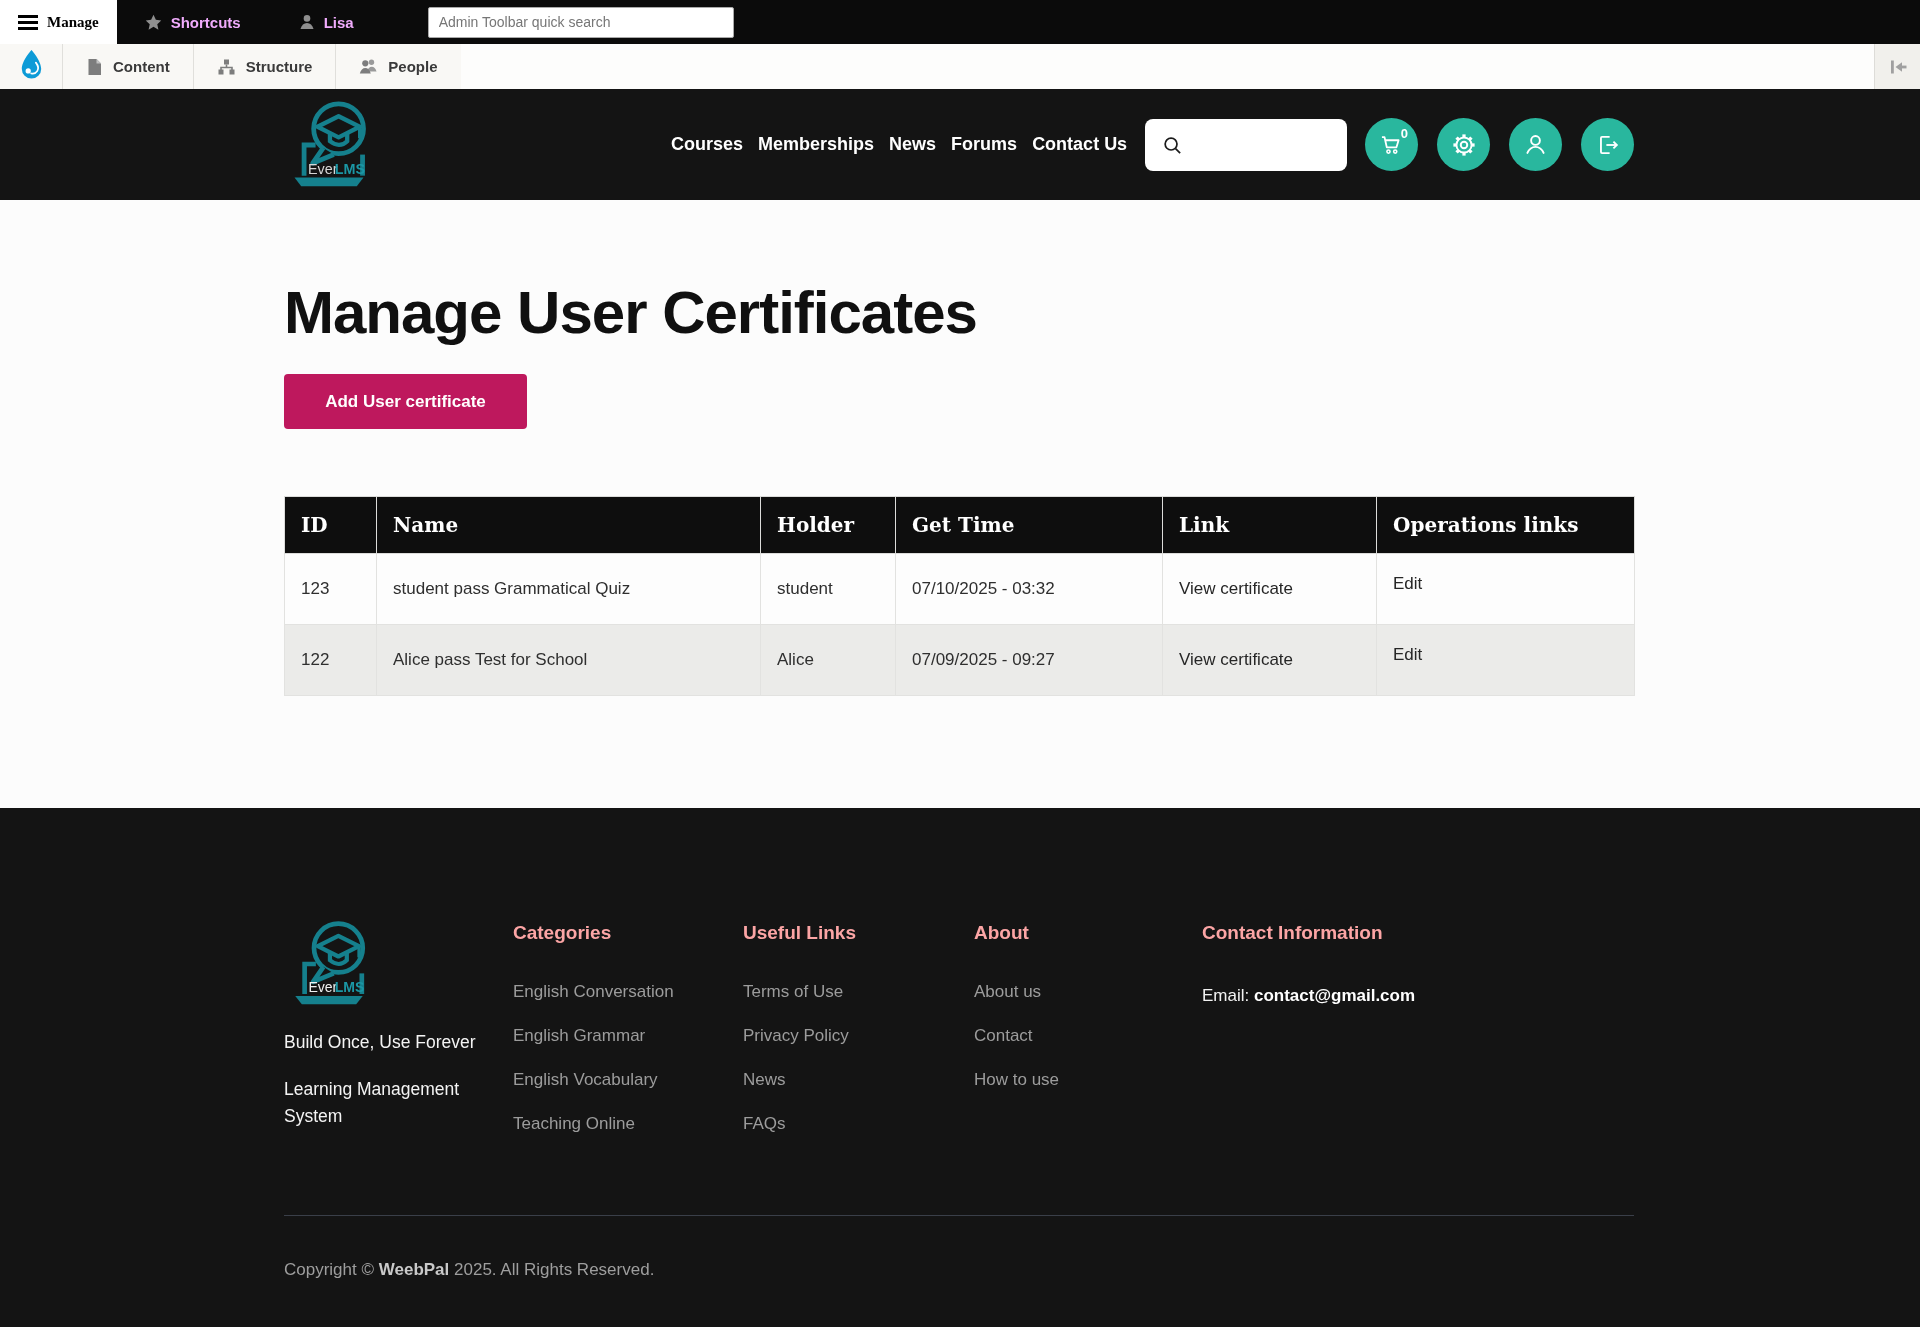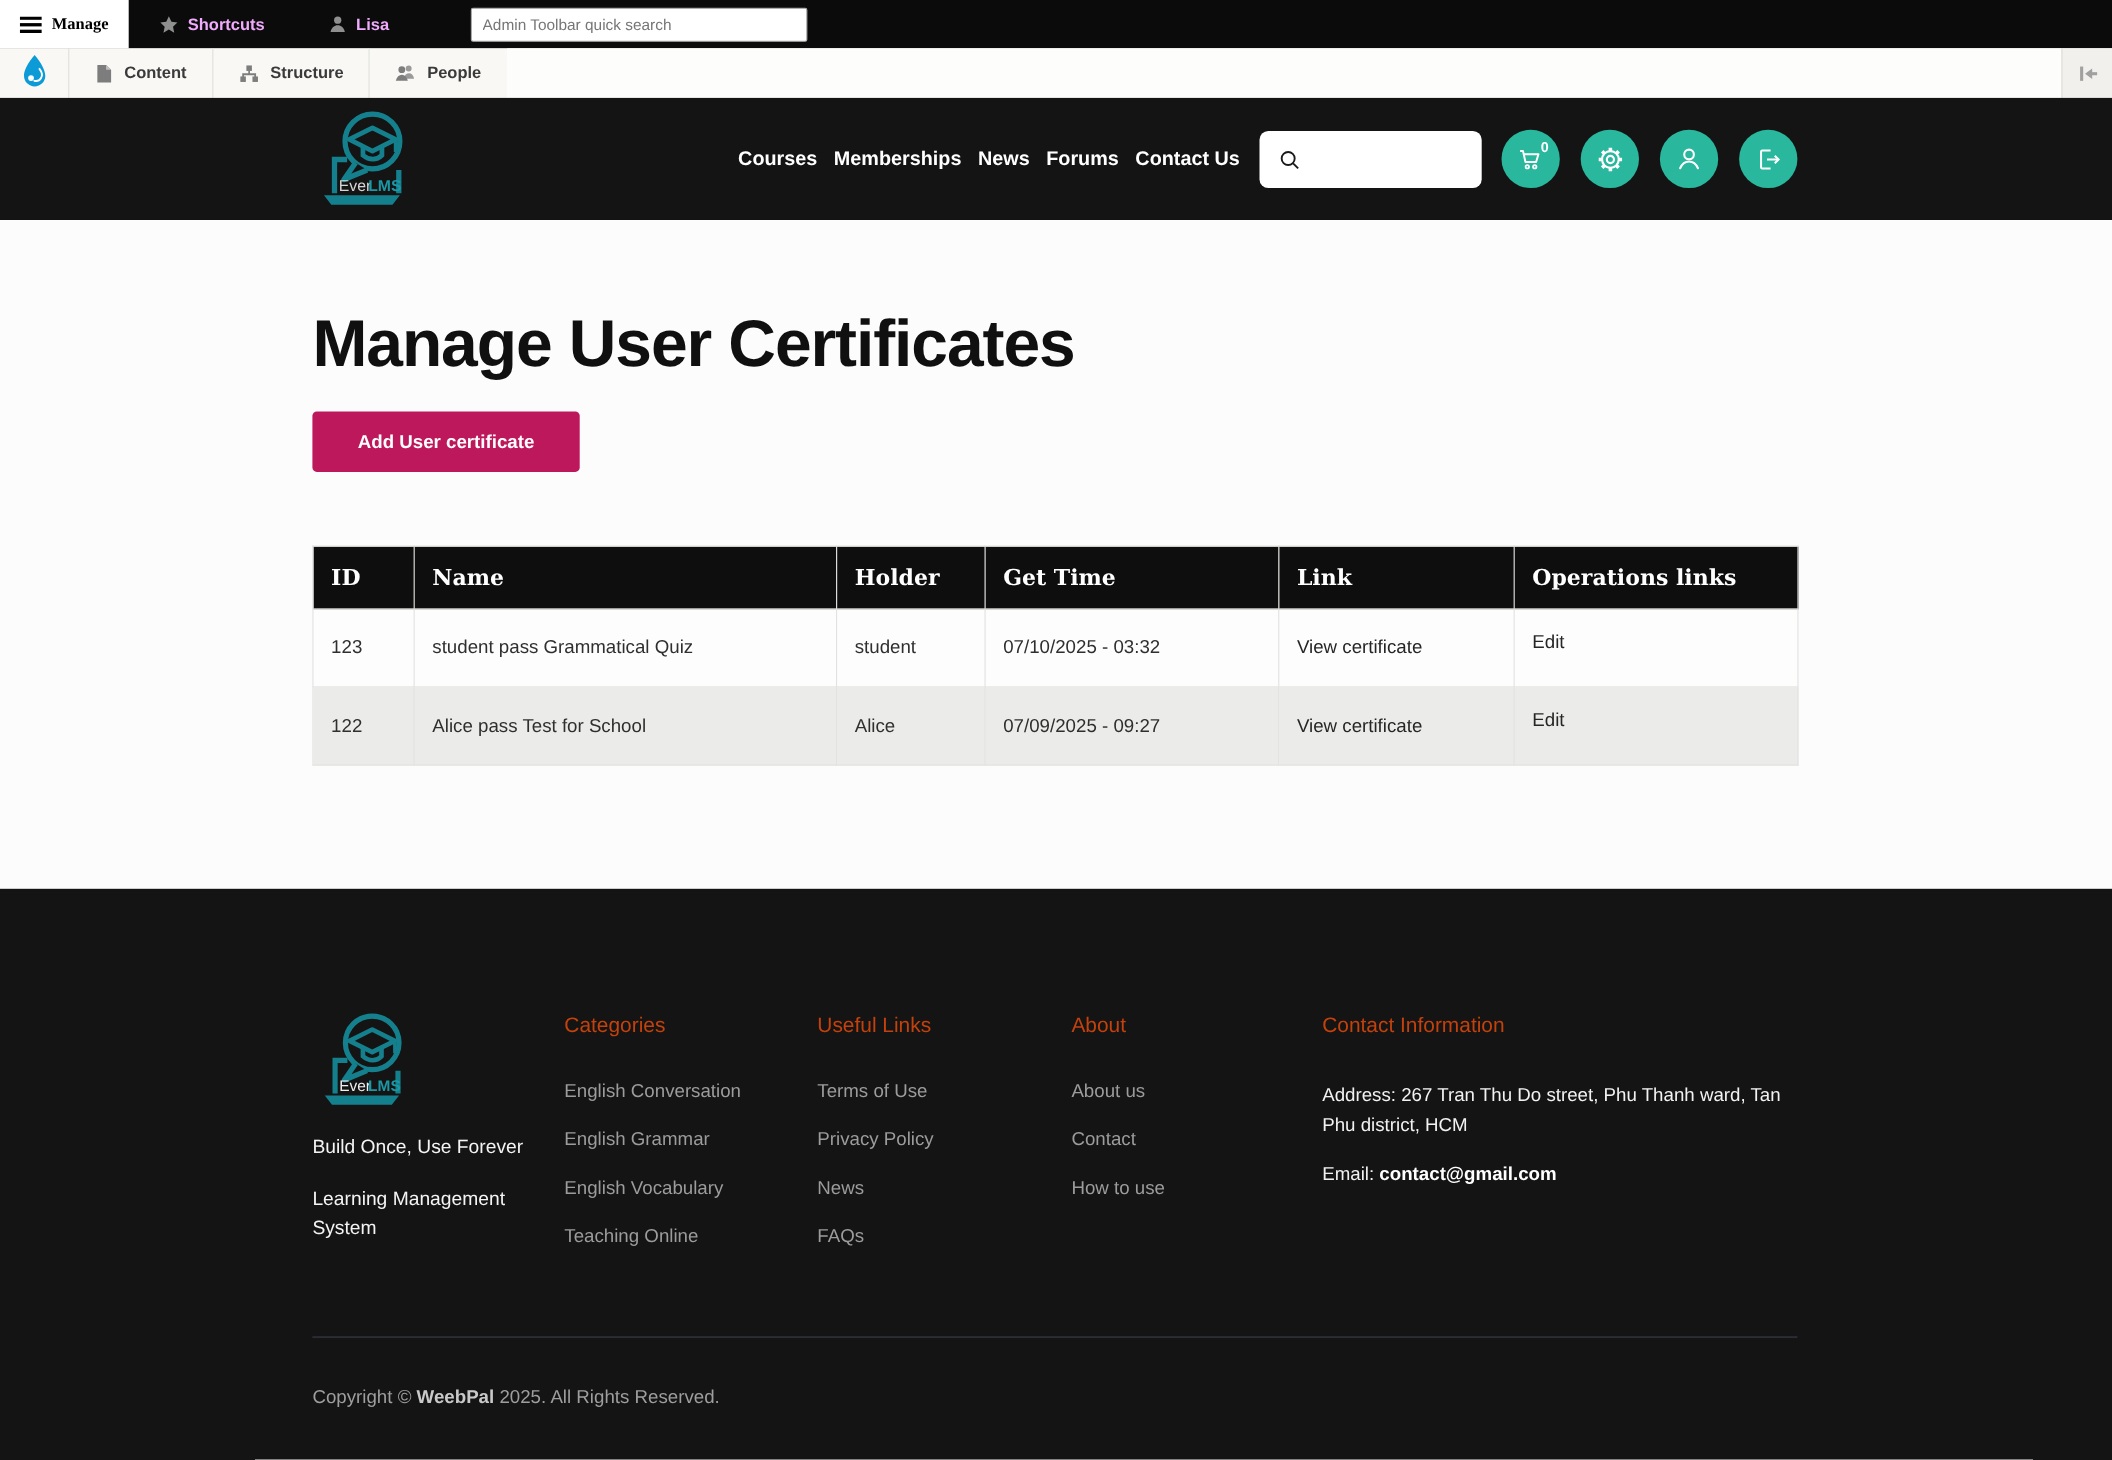--- a/index.html
+++ b/index.html
@@ -134,21 +134,21 @@
   .f-logo { position: absolute; left: 284px; top: 108px; }
   .f-tagline {
     position: absolute; left: 284px; top: 224px;
     font-size: 17.5px; color: #f4f4f4;
   }
   .f-subtitle {
     position: absolute; left: 284px; top: 268px; width: 200px;
     font-size: 17.5px; line-height: 27px; color: #f4f4f4;
   }
   .f-col { position: absolute; top: 114px; }
-  .f-col h4, .f-contact h4 { font-size: 19px; font-weight: 400; color: #c2410c; margin-bottom: 38px; }
+  .f-col h4, .f-contact h4 { font-size: 19px; font-weight: 700; color: #fca5a5; margin-bottom: 38px; }
   .f-col ul { list-style: none; }
   .f-col li { margin-bottom: 24px; }
   .f-col li a { color: #9c9c9c; font-size: 17px; }
   .f-contact { position: absolute; left: 1202px; top: 114px; width: 440px; }
   .f-contact p { font-size: 17px; line-height: 27px; color: #f2f2f2; margin-bottom: 18px; }
   .f-contact b { font-weight: 700; color: #fff; }
   .f-divider {
     position: absolute; left: 284px; top: 407px;
     width: 1350px; height: 1px; background: #3a3f49;
   }
@@ -391,21 +391,20 @@
     <h4>About</h4>
     <ul>
       <li><a>About us</a></li>
       <li><a>Contact</a></li>
       <li><a>How to use</a></li>
     </ul>
   </div>
 
   <div class="f-contact">
     <h4>Contact Information</h4>
-    <p><span>Address: </span><span>267 Tran Thu Do street, Phu Thanh ward, Tan Phu district, HCM</span></p>
     <p><span>Email: </span><b>contact@gmail.com</b></p>
   </div>
 
   <div class="f-divider"></div>
   <div class="f-copy">
     <span>Copyright © </span><b>WeebPal</b><span> 2025. All Rights Reserved.</span>
   </div>
 </footer>
 
 </body></html>

